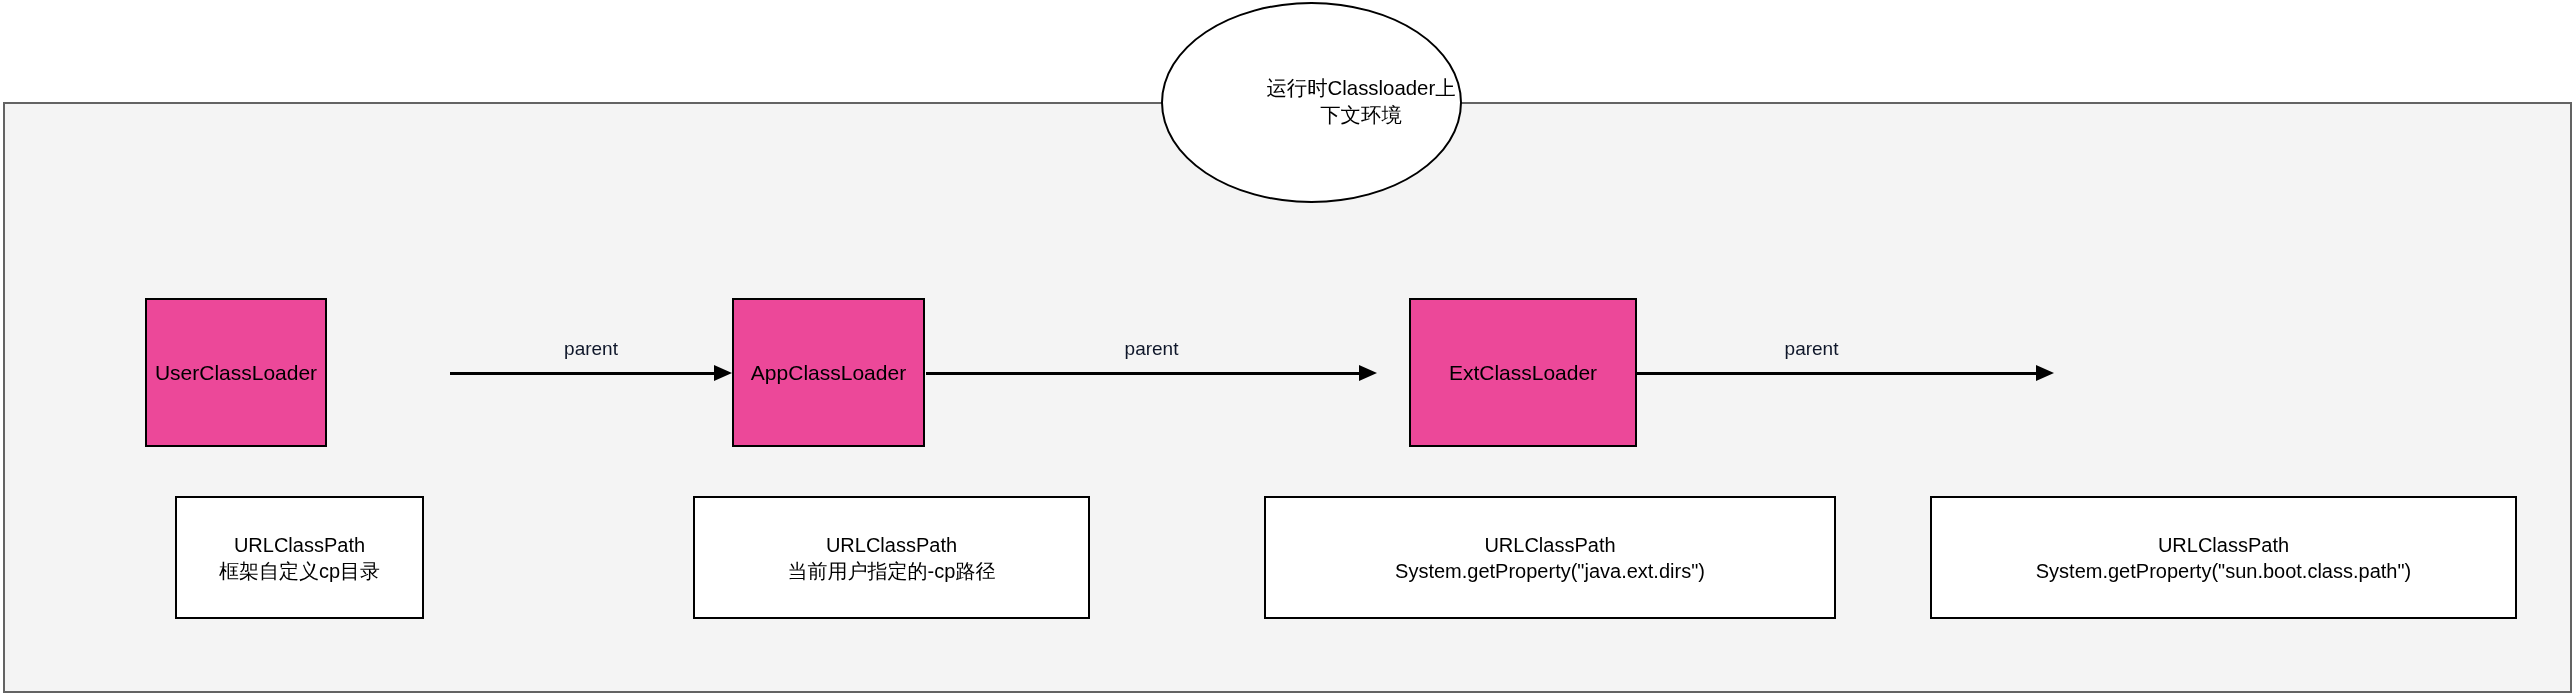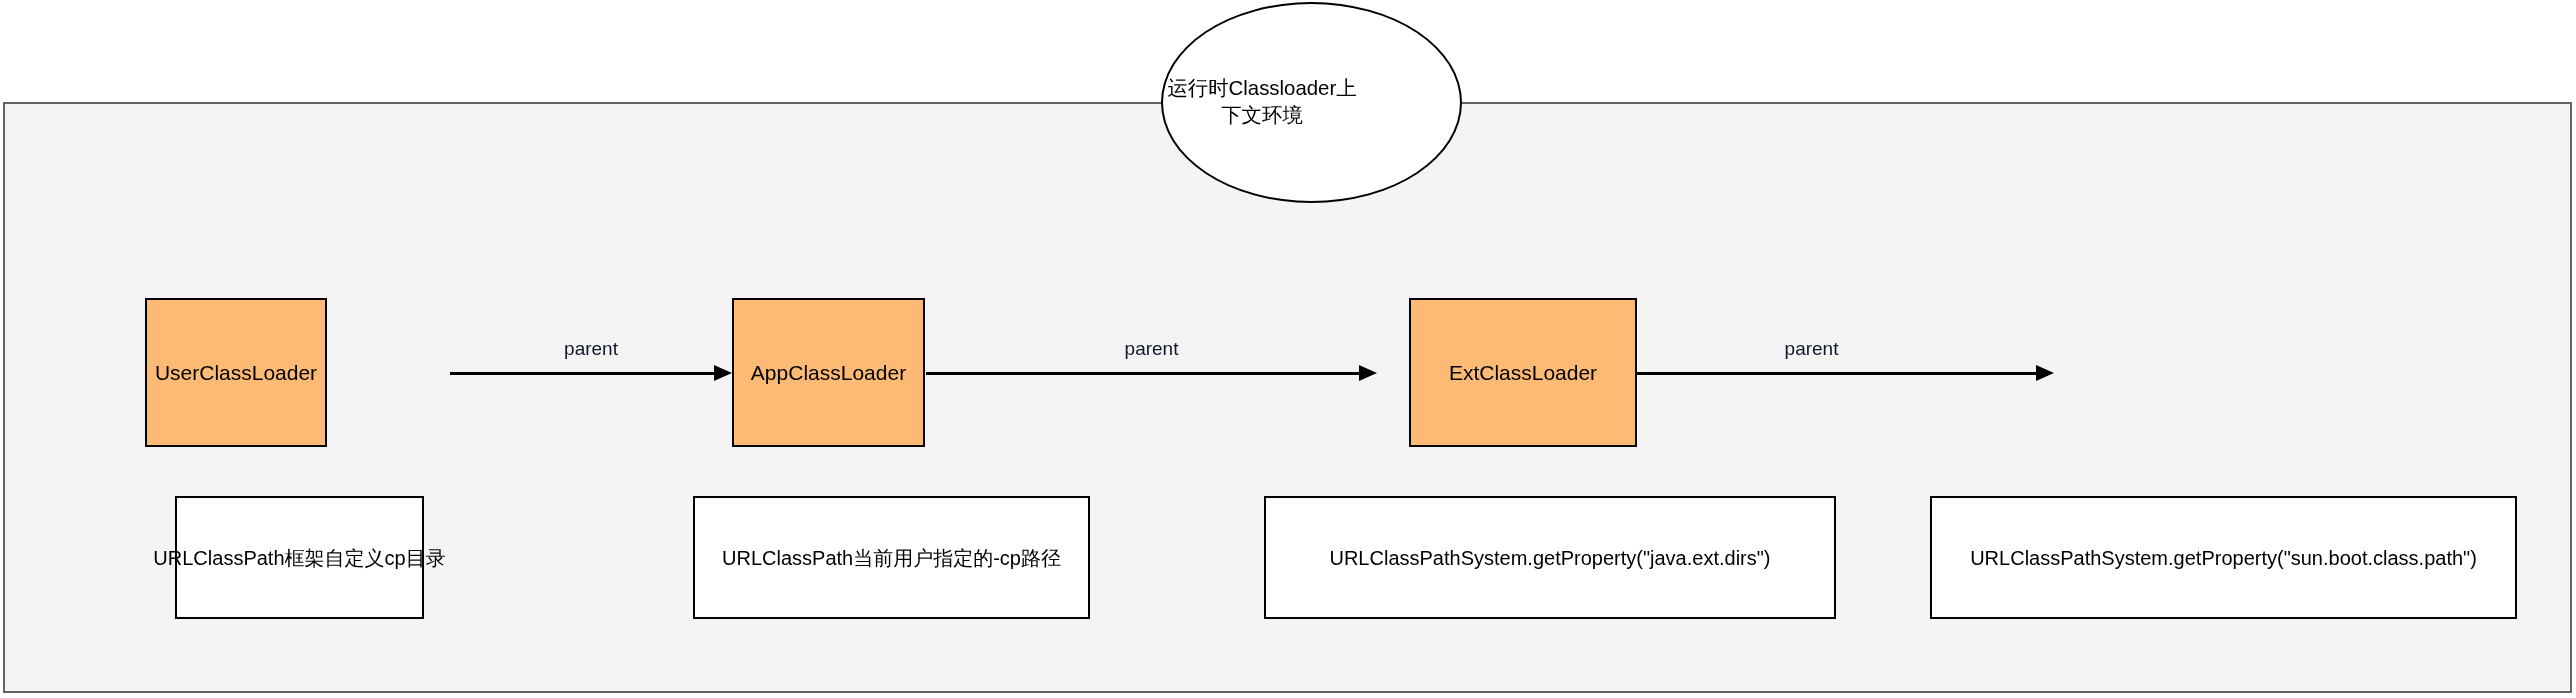--- a/index.html
+++ b/index.html
@@ -36,38 +36,38 @@
     left: 1161px;
     top: 1.9px;
     width: 301px;
     height: 201px;
     background: #ffffff;
     border: 2.5px solid #000000;
     border-radius: 50%;
     box-sizing: border-box;
     display: flex;
     align-items: center;
-    justify-content: flex-start;
+    justify-content: flex-end;
     z-index: 5;
   }
   .context-ellipse .ellipse-label {
     font-size: 20.4px;
     line-height: 1.32;
     color: #000000;
     text-align: center;
     width: 198px;
     word-break: break-all;
   }
 
   
   .loader-box {
     position: absolute;
     top: 298px;
     height: 149px;
-    background: #fdba74;
+    background: #ec4899;
     border: 2.5px solid #000000;
     box-sizing: border-box;
     display: flex;
     align-items: center;
     justify-content: center;
     z-index: 3;
   }
   .loader-box .loader-label {
     font-size: 21px;
     color: #000000;
@@ -76,21 +76,21 @@
 
   
   .cp-box {
     position: absolute;
     top: 496px;
     height: 123px;
     background: #ffffff;
     border: 2.5px solid #000000;
     box-sizing: border-box;
     display: flex;
-    flex-direction: row;
+    flex-direction: column;
     align-items: center;
     justify-content: center;
     z-index: 3;
   }
   .cp-box .cp-line {
     font-size: 20px;
     line-height: 1.30;
     color: #000000;
     white-space: nowrap;
     text-align: center;

